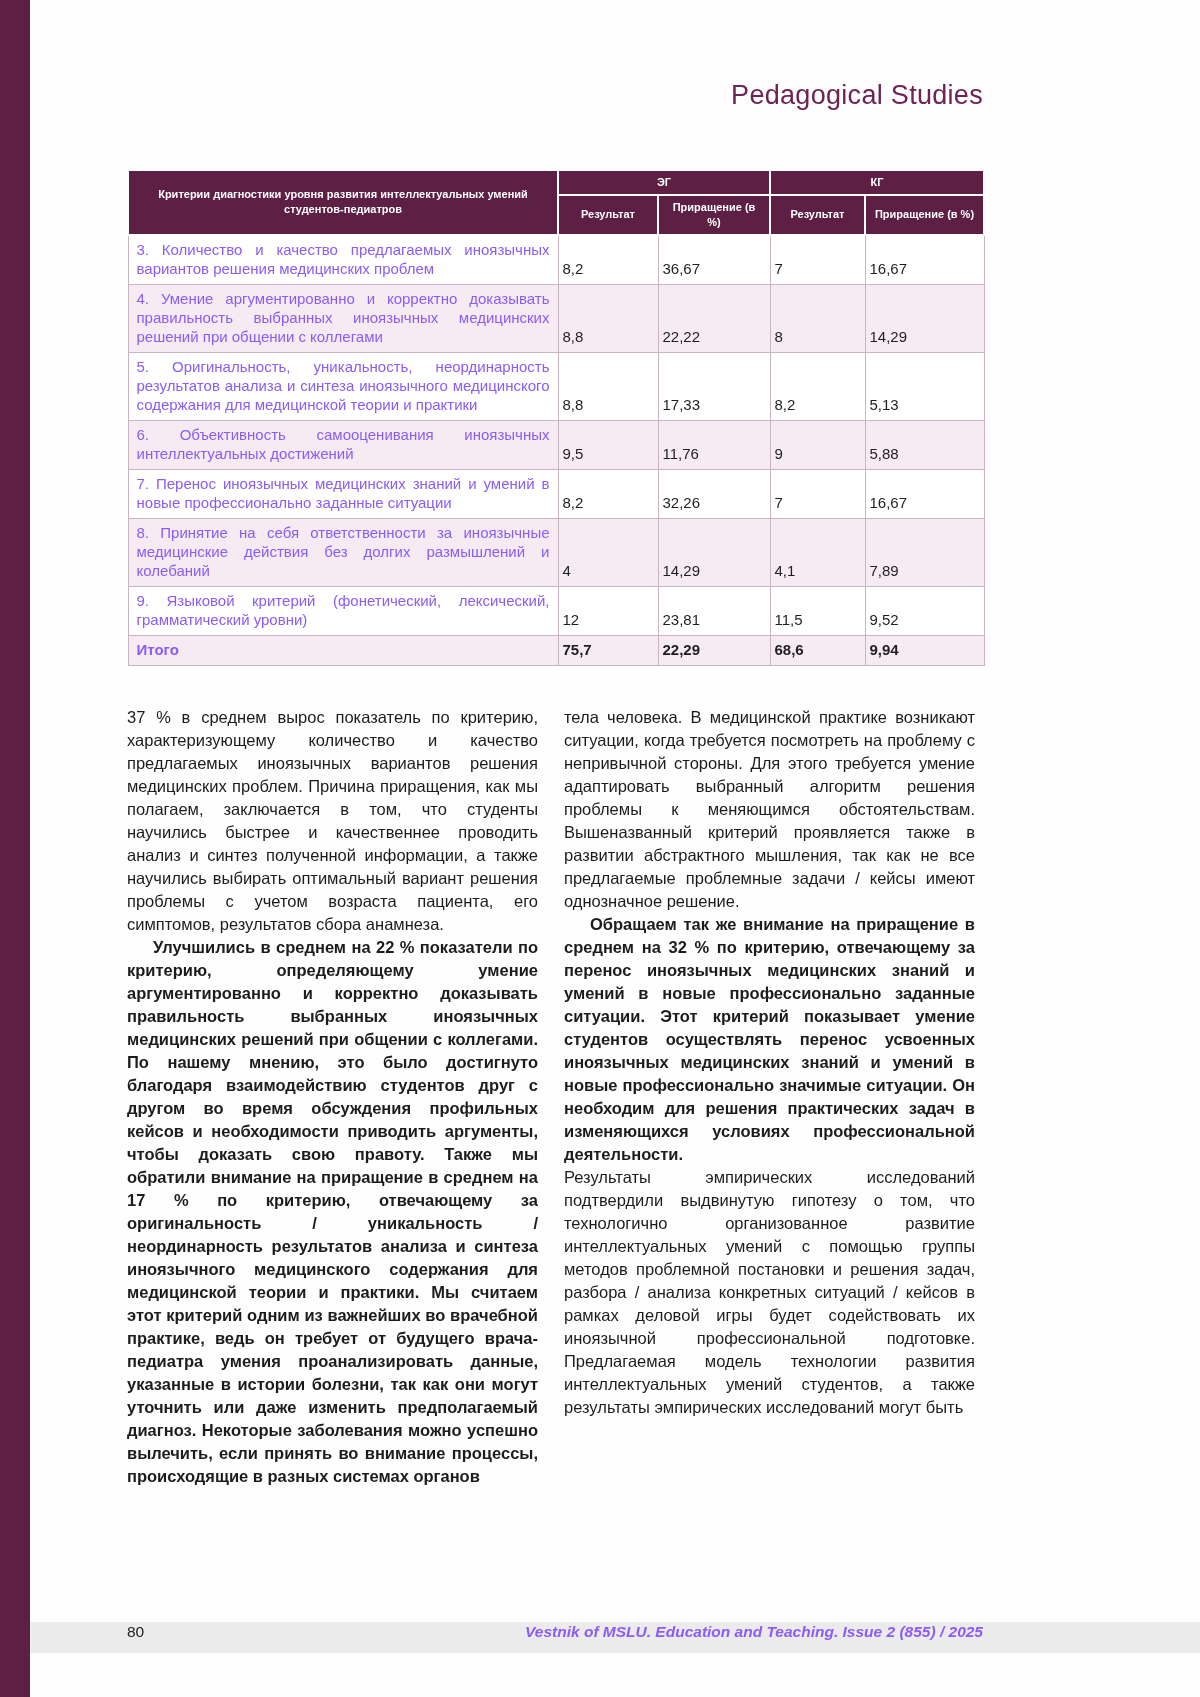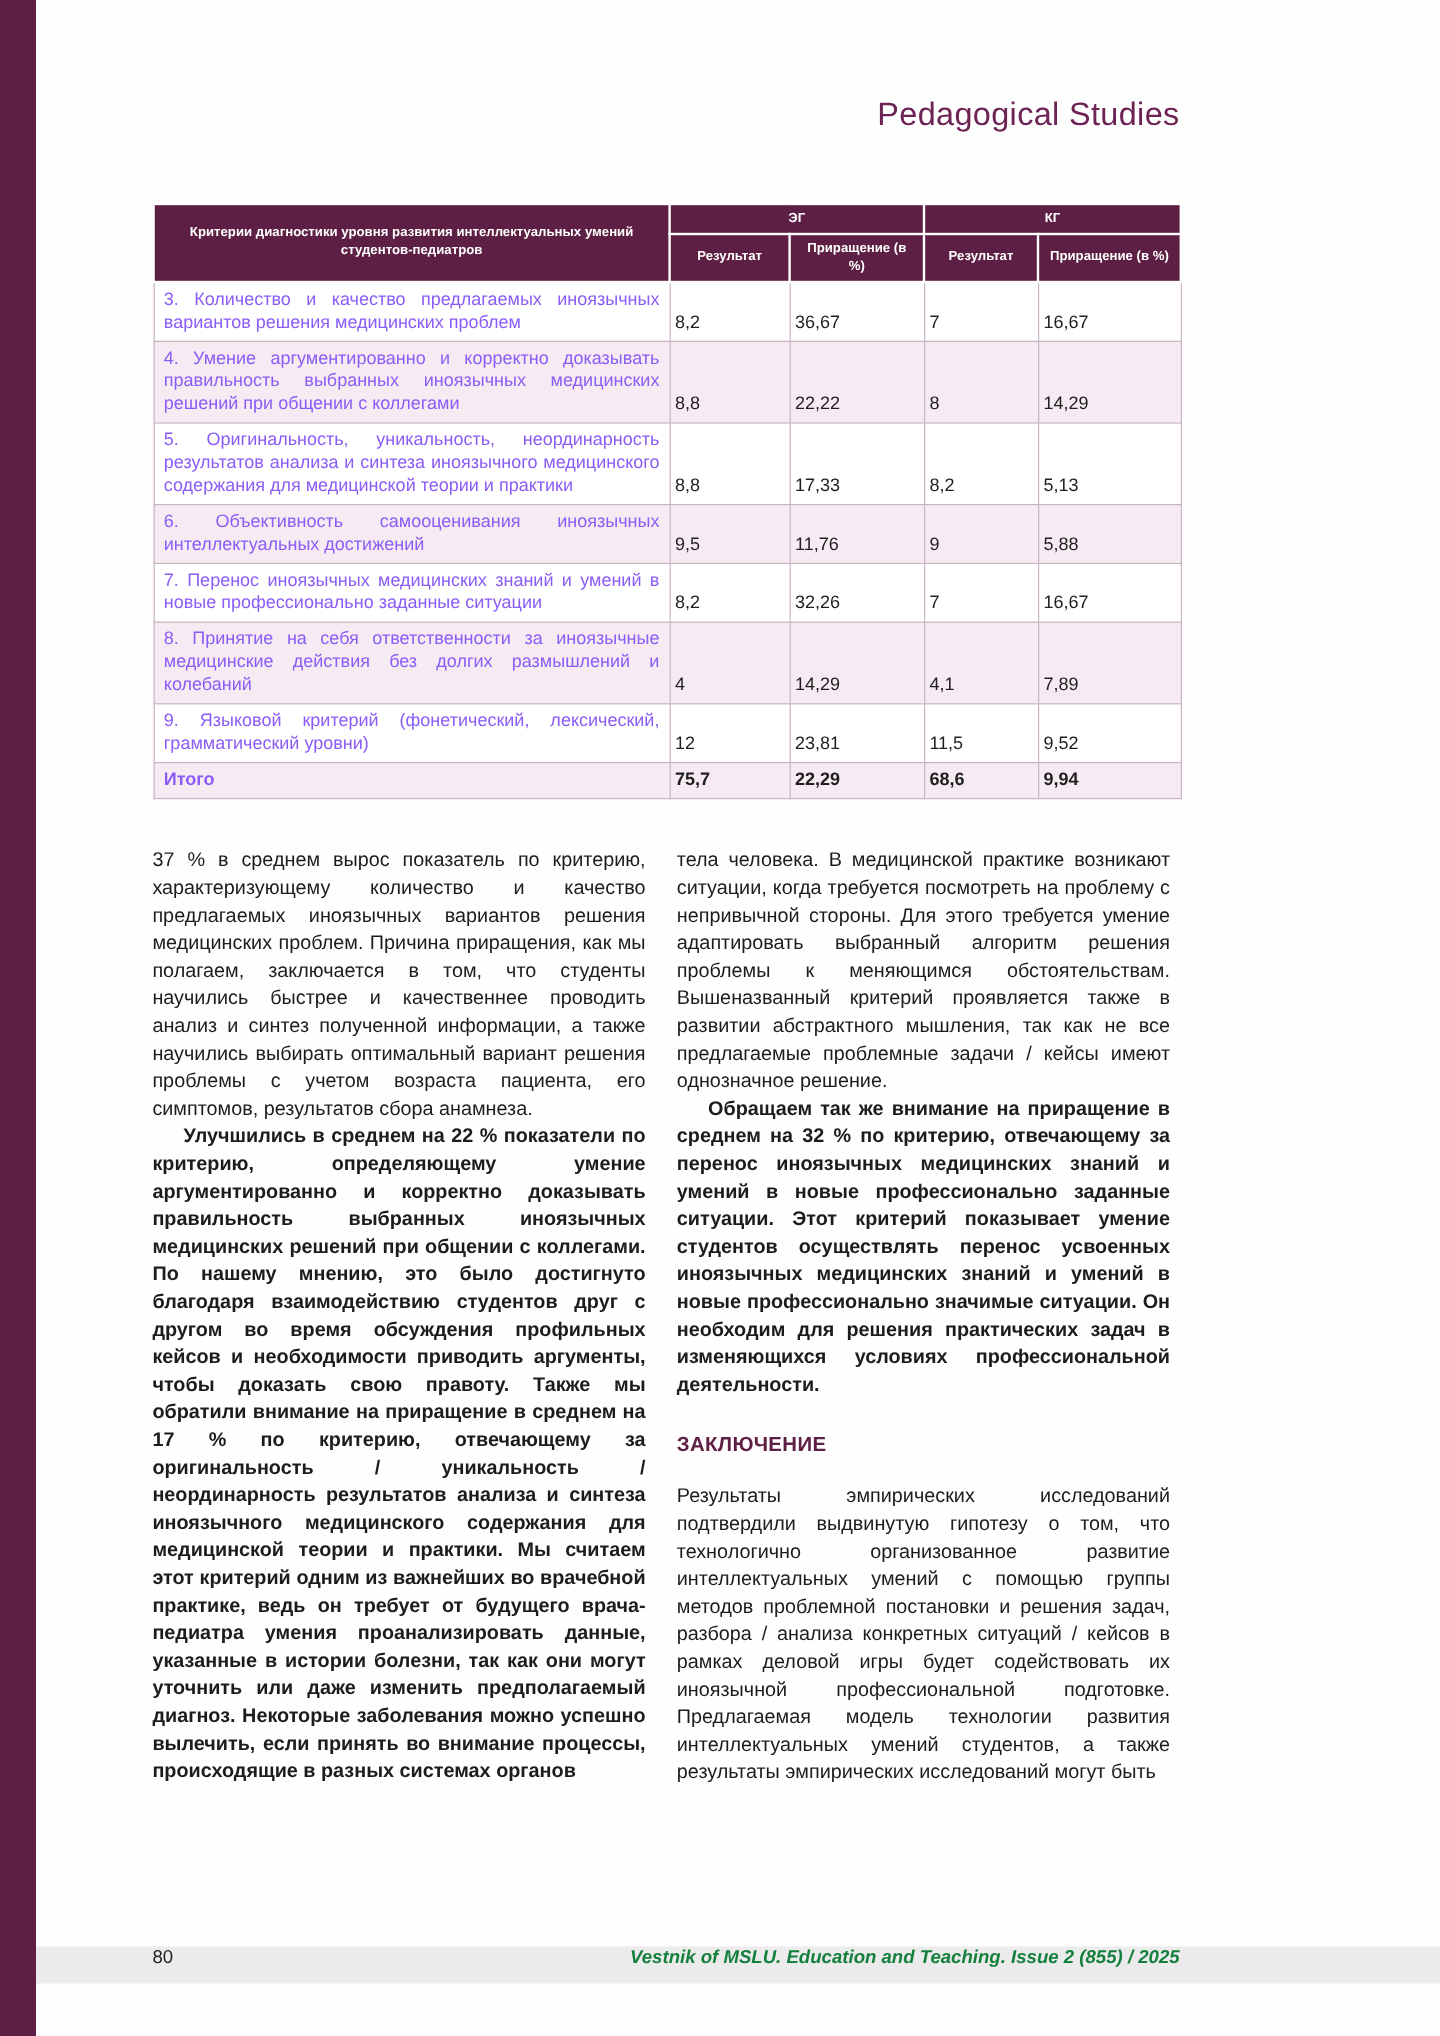--- a/index.html
+++ b/index.html
@@ -99,21 +99,21 @@
     height: 19px;
     display: flex;
     align-items: center;
     justify-content: space-between;
   }
   .page-number { font-size: 15.5px; color: #222222; }
   .footer-citation {
     font-size: 15.5px;
     font-weight: bold;
     font-style: italic;
-    color: #15803d;
+    color: #8b5cf6;
   }
 </style>
 </head>
 <body>
 
 <div class="page">
 
   <div class="side-bar"></div>
 
   <div class="content">
@@ -204,21 +204,20 @@
     </table>
 
     <div class="columns">
       <div class="col">
         <p>37 % в среднем вырос показатель по критерию, характеризующему количество и качество предлагаемых иноязычных вариантов решения медицинских проблем. Причина приращения, как мы полагаем, заключается в том, что студенты научились быстрее и качественнее проводить анализ и синтез полученной информации, а также научились выбирать оптимальный вариант решения проблемы с учетом возраста пациента, его симптомов, результатов сбора анамнеза.</p>
         <p class="indent">Улучшились в среднем на 22 % показатели по критерию, определяющему умение аргументированно и корректно доказывать правильность выбранных иноязычных медицинских решений при общении с коллегами. По нашему мнению, это было достигнуто благодаря взаимодействию студентов друг с другом во время обсуждения профильных кейсов и необходимости приводить аргументы, чтобы доказать свою правоту. Также мы обратили внимание на приращение в среднем на 17 % по критерию, отвечающему за оригинальность / уникальность / неординарность результатов анализа и синтеза иноязычного медицинского содержания для медицинской теории и практики. Мы считаем этот критерий одним из важнейших во врачебной практике, ведь он требует от будущего врача-педиатра умения проанализировать данные, указанные в истории болезни, так как они могут уточнить или даже изменить предполагаемый диагноз. Некоторые заболевания можно успешно вылечить, если принять во внимание процессы, происходящие в разных системах органов</p>
       </div>
       <div class="col">
         <p>тела человека. В медицинской практике возникают ситуации, когда требуется посмотреть на проблему с непривычной стороны. Для этого требуется умение адаптировать выбранный алгоритм решения проблемы к меняющимся обстоятельствам. Вышеназванный критерий проявляется также в развитии абстрактного мышления, так как не все предлагаемые проблемные задачи / кейсы имеют однозначное решение.</p>
         <p class="indent">Обращаем так же внимание на приращение в среднем на 32 % по критерию, отвечающему за перенос иноязычных медицинских знаний и умений в новые профессионально заданные ситуации. Этот критерий показывает умение студентов осуществлять перенос усвоенных иноязычных медицинских знаний и умений в новые профессионально значимые ситуации. Он необходим для решения практических задач в изменяющихся условиях профессиональной деятельности.</p>
-        <h2 class="conclusion-heading">ЗАКЛЮЧЕНИЕ</h2>
         <p>Результаты эмпирических исследований подтвердили выдвинутую гипотезу о том, что технологично организованное развитие интеллектуальных умений с помощью группы методов проблемной постановки и решения задач, разбора / анализа конкретных ситуаций / кейсов в рамках деловой игры будет содействовать их иноязычной профессиональной подготовке. Предлагаемая модель технологии развития интеллектуальных умений студентов, а также результаты эмпирических исследований могут быть</p>
       </div>
     </div>
 
   </div>
 
   <div class="footer-band">
     <div class="footer-inner">
       <span class="page-number">80</span>
       <span class="footer-citation">Vestnik of MSLU. Education and Teaching. Issue 2 (855) / 2025</span>

